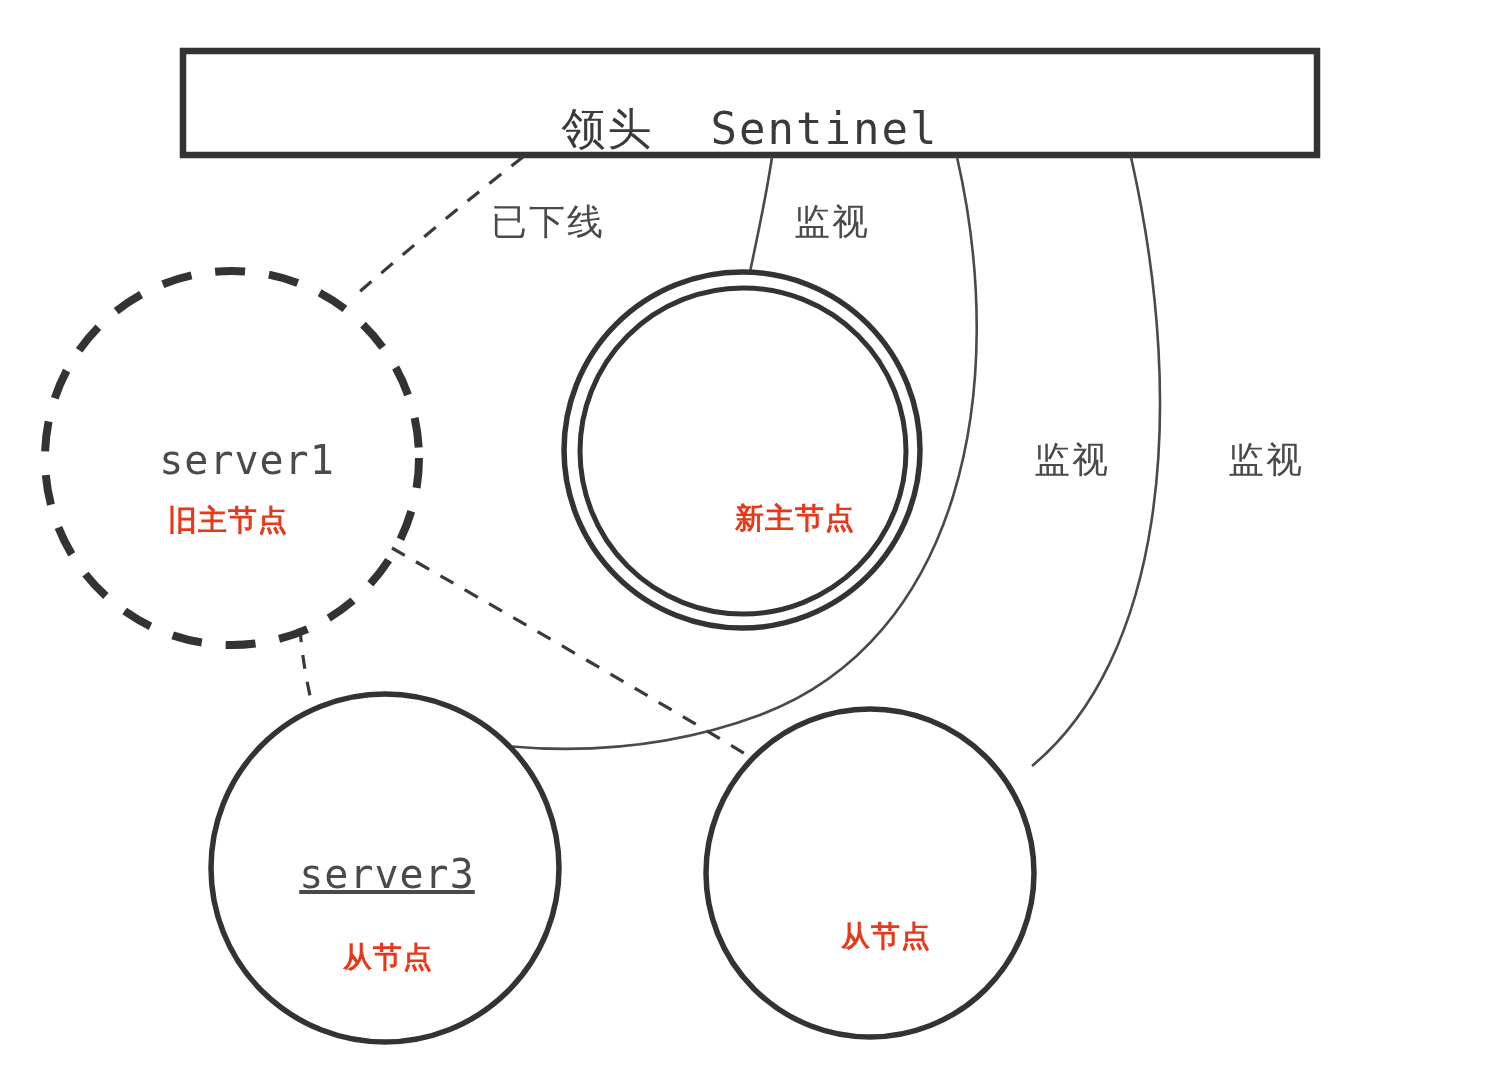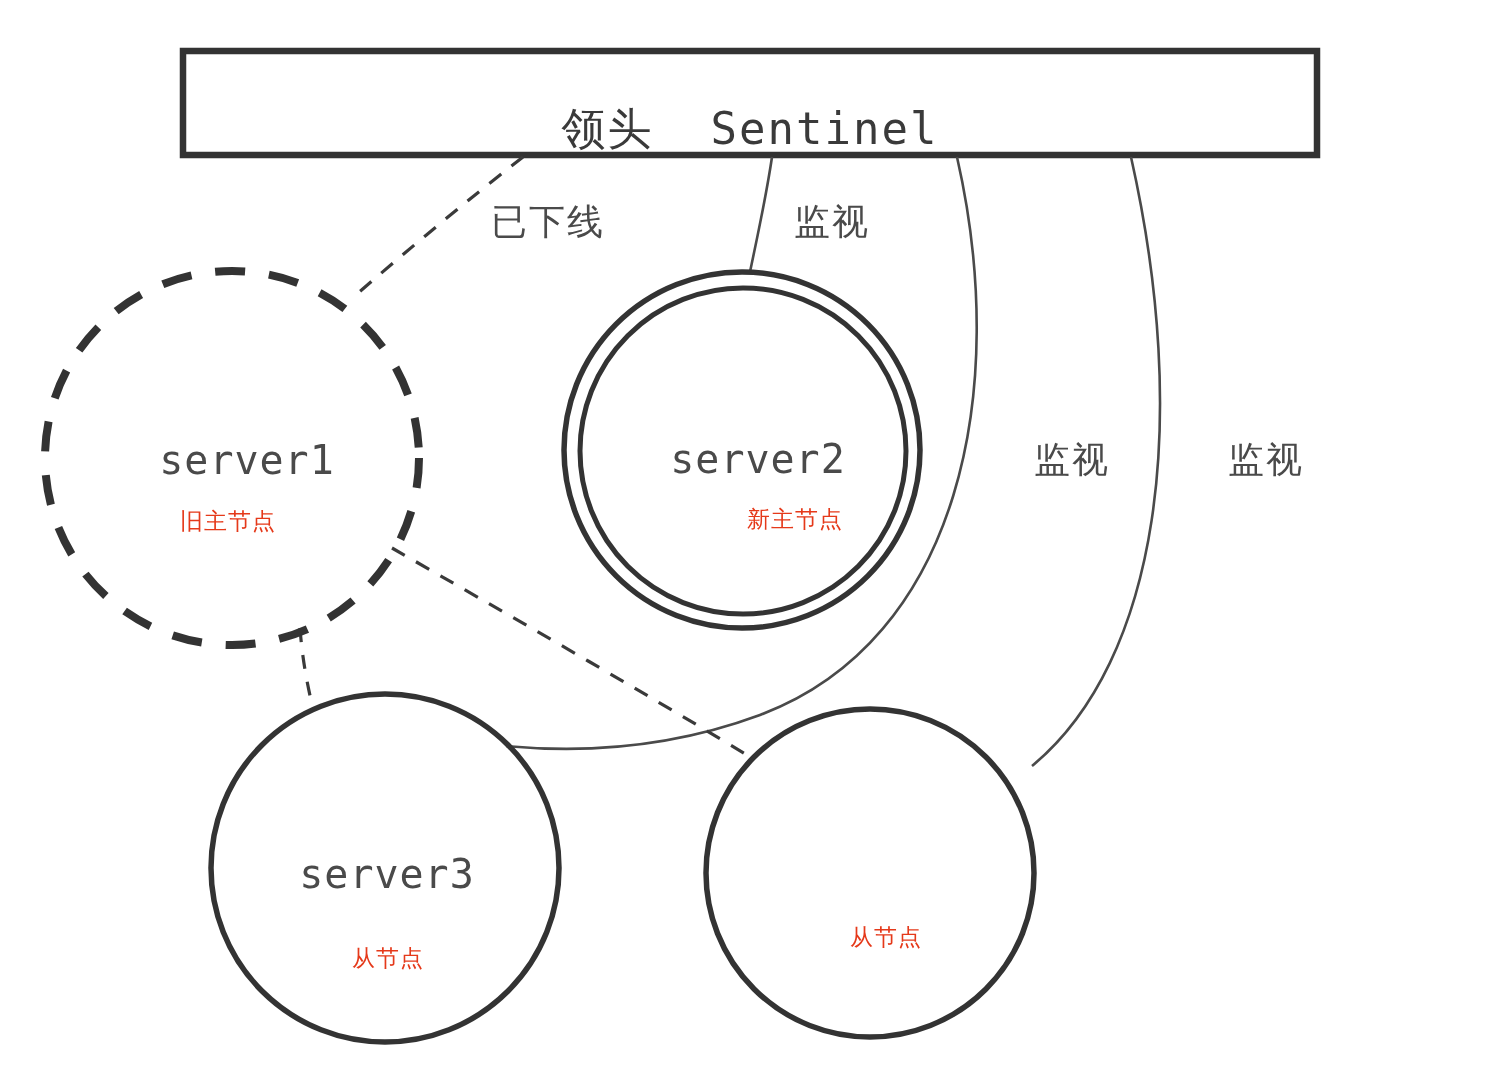--- a/index.html
+++ b/index.html
@@ -39,22 +39,22 @@
     white-space: nowrap;
   }
   .node-id {
     font-family: "DejaVu Sans Mono", "Liberation Mono", monospace;
     font-size: 40px;
     color: #4a4a4a;
     letter-spacing: 1px;
   }
   .node-role {
     font-family: "DejaVu Sans", sans-serif;
-    font-size: 23px;
-    font-weight: 400;
+    font-size: 29px;
+    font-weight: 700;
     letter-spacing: 1px;
     text-align: right;
   }
   .edge-label {
     position: absolute;
     transform: translate(-50%, -50%);
     font-family: "DejaVu Sans", sans-serif;
     font-size: 36px;
     color: #4a4a4a;
     white-space: nowrap;
@@ -108,24 +108,23 @@
 
   <div class="node-label-layer">
 
     <div class="header-title" style="left:750px; top:105px;margin-top:24px;">
       <span class="cjk">领头</span><span>&nbsp; </span><span>Sentinel</span>
     </div>
 
     <div class="node-text node-id" style="left:247px; top:460px;">server1</div>
     <div class="node-text node-role" style="left:228px; top:521px; color:#e5391a;">旧主节点</div>
 
-    <div class="node-text node-id" style="left:758px; top:459px;">server2</div>
     <div class="node-text node-role" style="left:795px; top:519px; color:#e5391a;">新主节点</div>
 
-    <div class="node-text node-id" style="left:387px; top:874px;">server3</div>
+    <div class="node-text node-id" style="left:387px; top:874px;text-decoration:underline;">server3</div>
     <div class="node-text node-role" style="left:388px; top:958px; color:#e5391a;">从节点</div>
 
     <div class="node-text node-role" style="left:886px; top:937px; color:#e5391a;">从节点</div>
 
     <div class="edge-label" style="left:548px; top:222px;">已下线</div>
     <div class="edge-label" style="left:832px; top:222px;">监视</div>
     <div class="edge-label" style="left:1072px; top:460px;">监视</div>
     <div class="edge-label" style="left:1266px; top:460px;">监视</div>
 
   </div>

